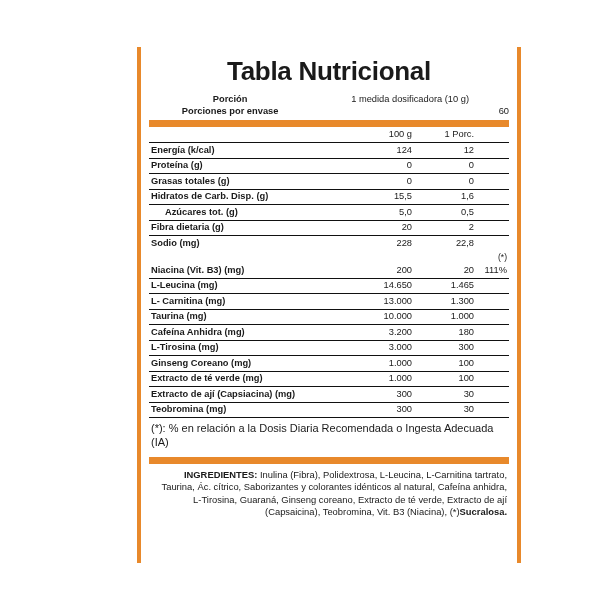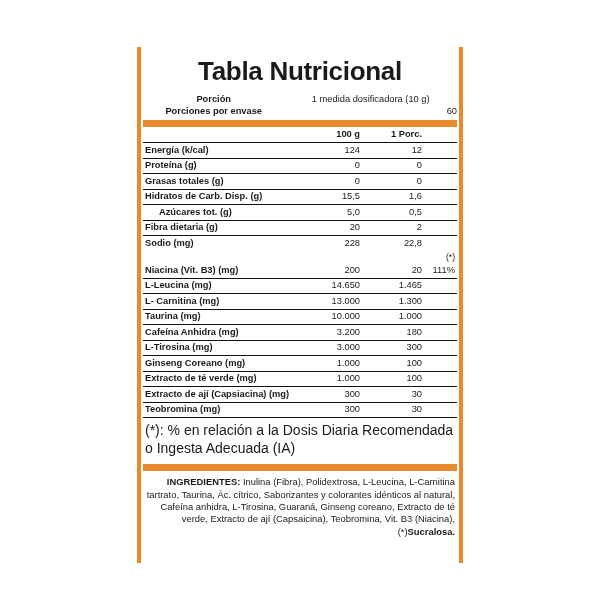--- a/index.html
+++ b/index.html
@@ -10,26 +10,26 @@
     width: 600px;
     height: 600px;
     background: #ffffff;
     font-family: "Liberation Sans", sans-serif;
     -webkit-font-smoothing: antialiased;
   }
   #panel {
     position: absolute;
     left: 137px;
     top: 47px;
-    width: 326px;
+    width: 384px;
     height: 516px;
     border-left: 4px solid #E8892B;
     border-right: 4px solid #E8892B;
     box-sizing: border-box;
-    padding: 0 2px;
+    padding: 0 8px;
   }
   .title {
     text-align: center;
     font-size: 26px;
     font-weight: bold;
     color: #1a1a1a;
     letter-spacing: -0.3px;
     margin: 9px 0 6px 0;
     font-family: "Liberation Sans", sans-serif;
   }
@@ -51,37 +51,37 @@
 
   .topline td { border-top: 1px solid #111; }
   .rowline td { border-bottom: 1px solid #111; }
 
   .orangebar {
     background: #E8892B;
     height: 7px;
     margin: 2px 0 0 0;
   }
   .hdr td {
-    font-weight: bold;
+    font-weight: normal;
     padding-bottom: 2px;
     padding-top: 2px;
     margin-top: 28px;
   }
   .thickline td {
     border-bottom: 2px solid #111;
   }
   .indent { padding-left: 16px; }
   .starrow td {
     text-align: right;
     font-size: 8.6px;
     padding: 1px 2px 1px 0;
     border: none;
   }
   .footnote {
-    font-size: 14px;
+    font-size: 11px;
     color: #1a1a1a;
     padding: 4px 2px 5px 2px;
     line-height: 1.25;
   }
   .ingr {
     font-size: 9.4px;
     color: #1a1a1a;
     line-height: 1.32;
     padding: 5px 2px 0 2px;
     text-align: right;

